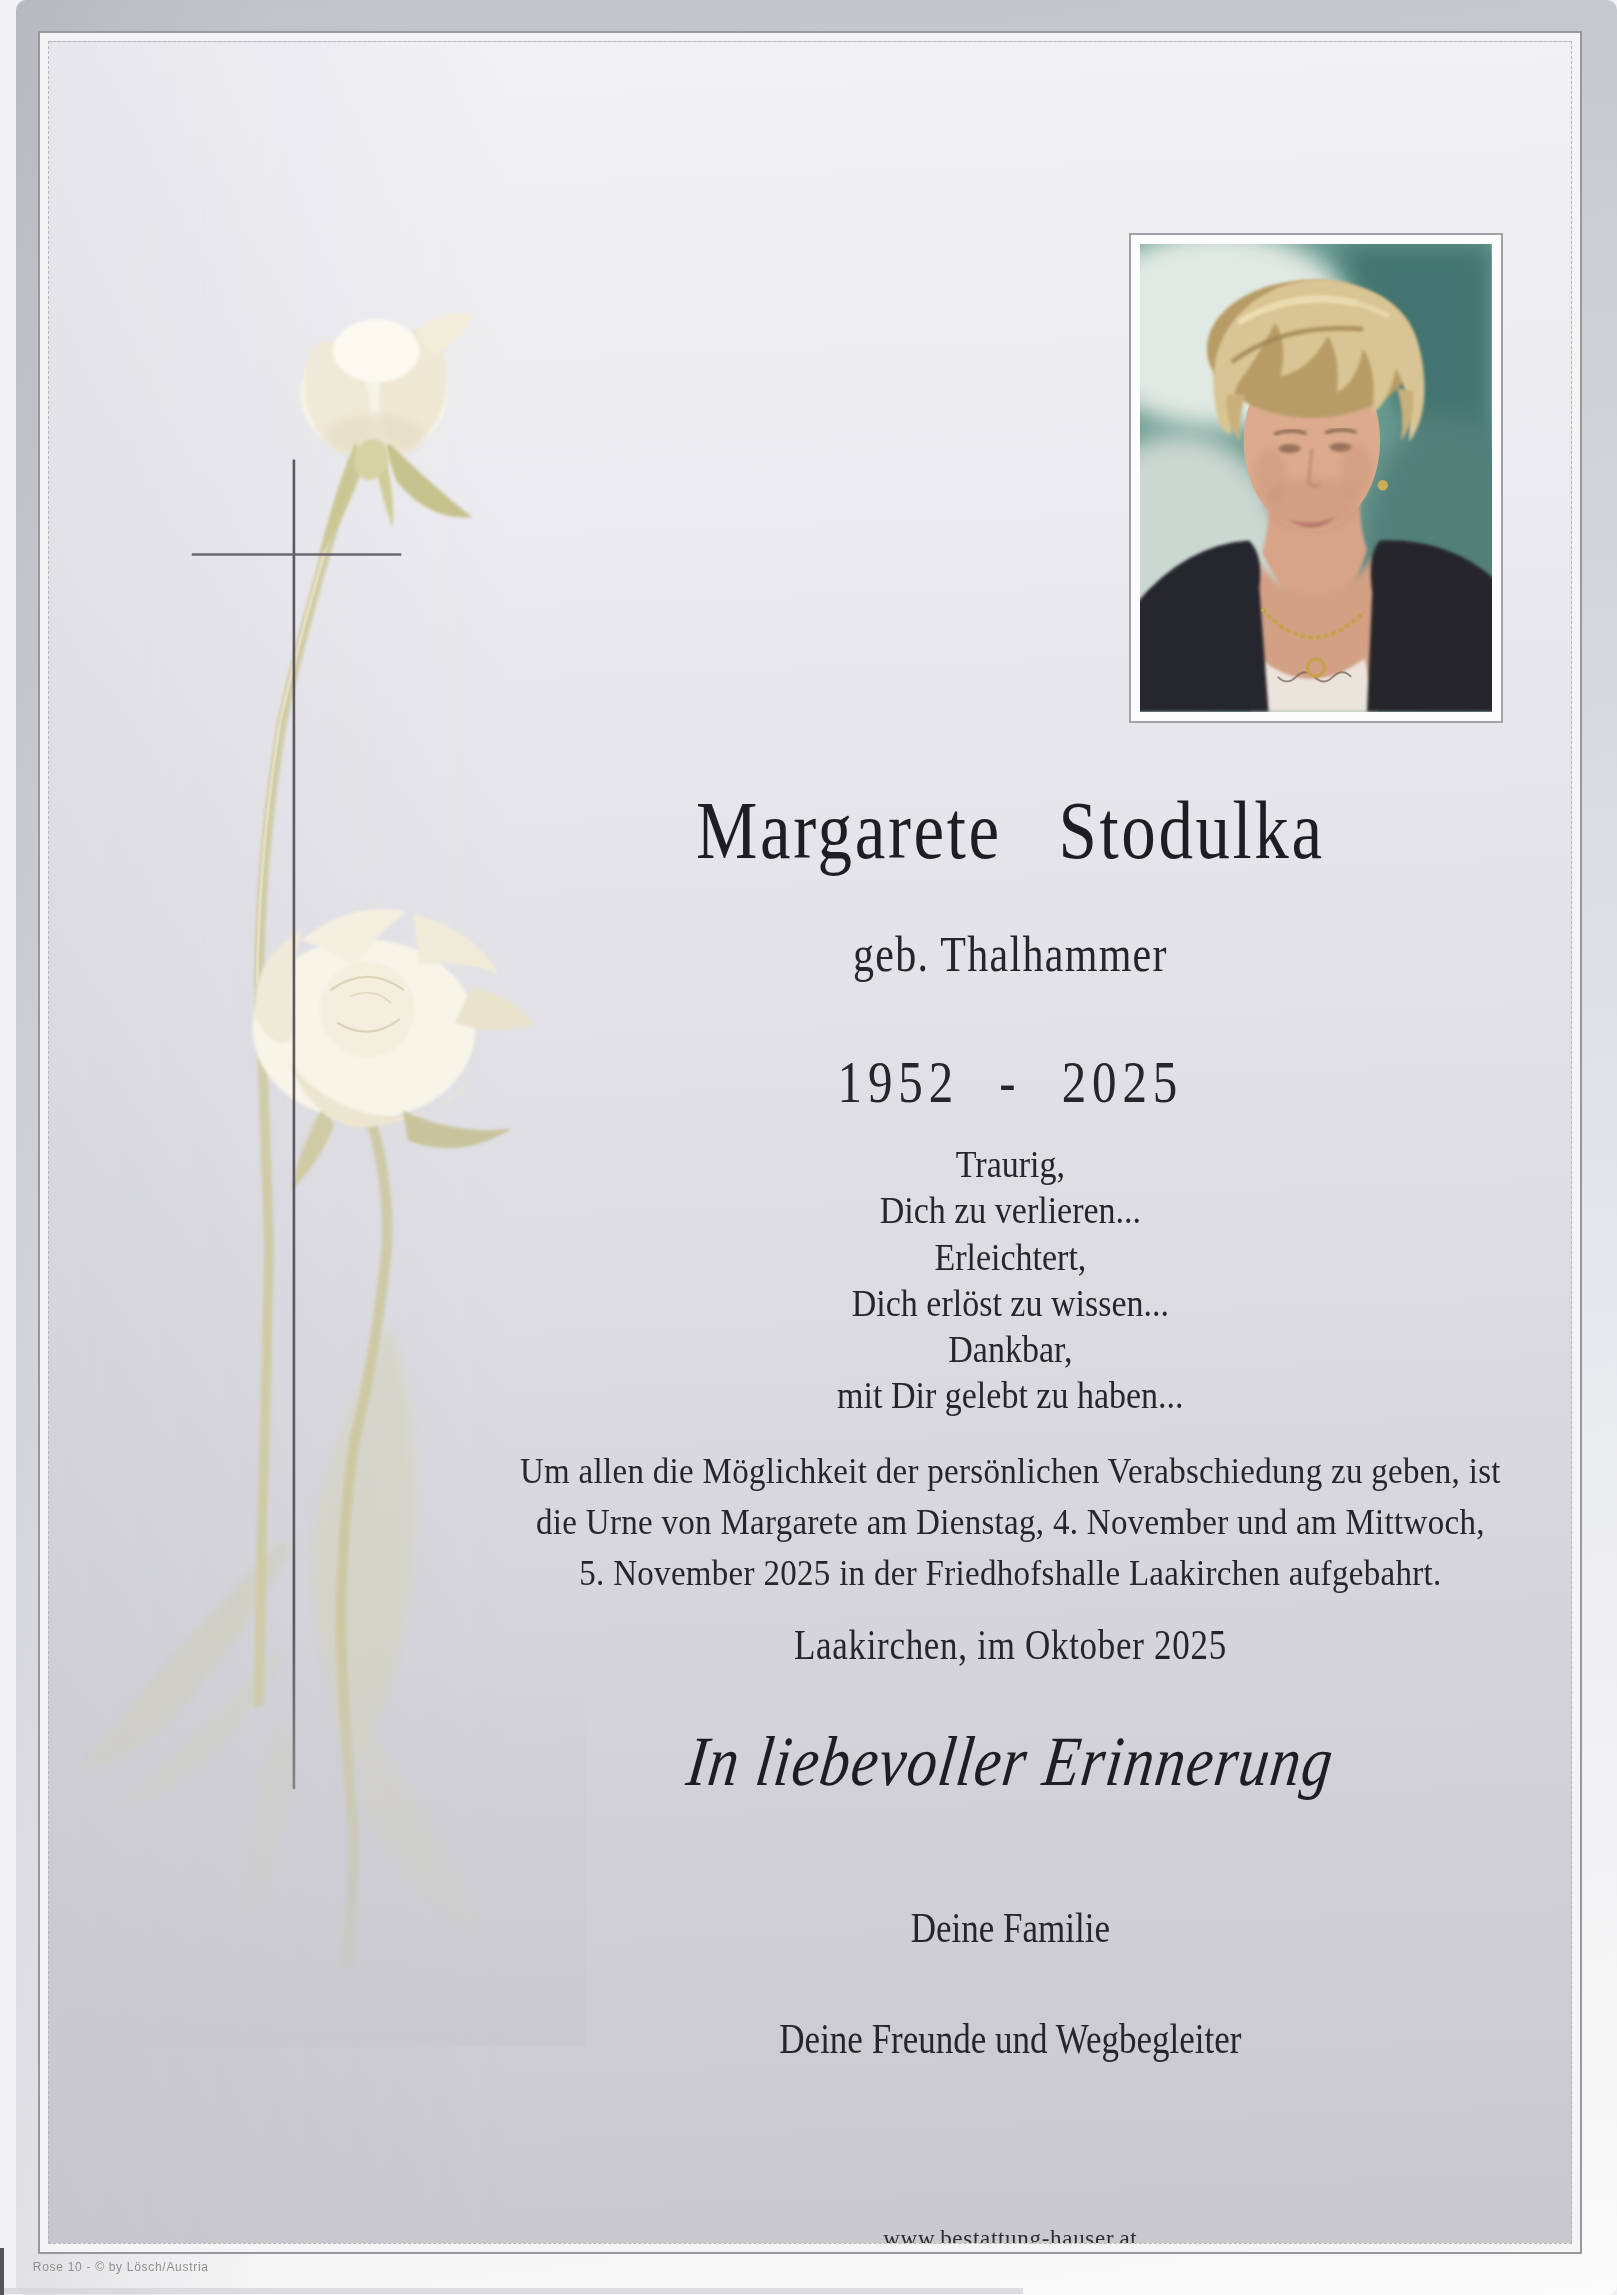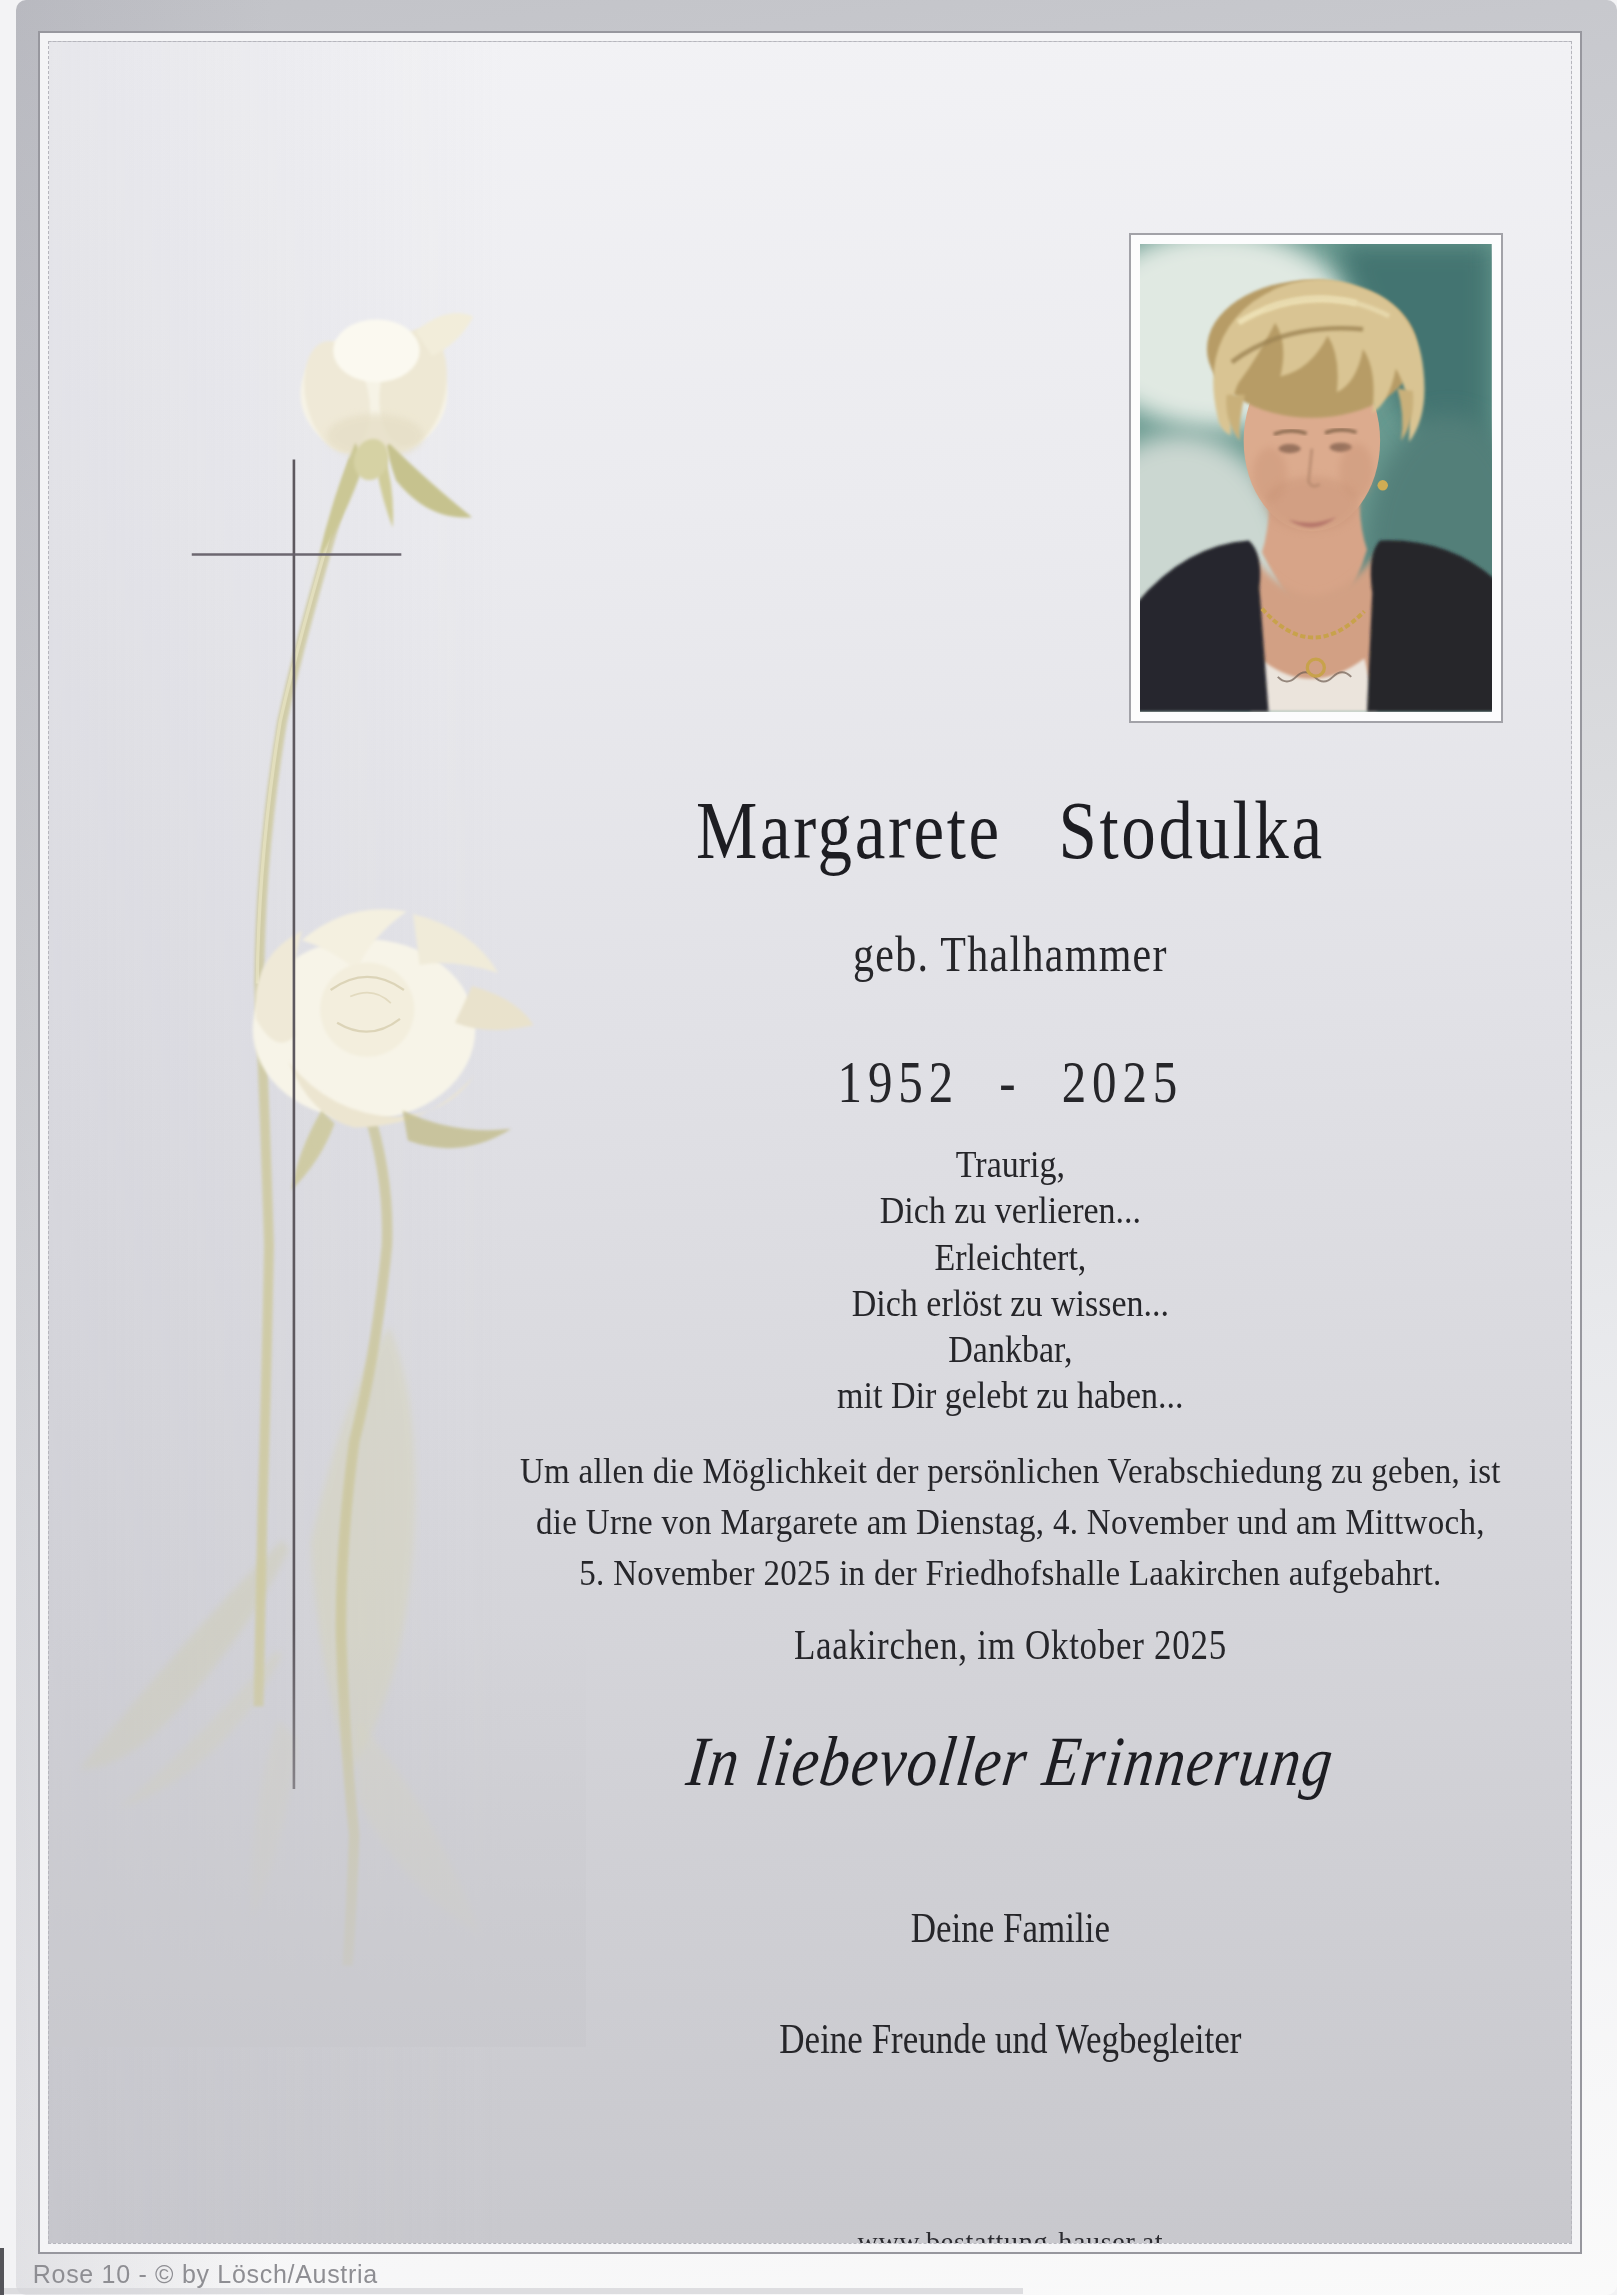--- a/index.html
+++ b/index.html
@@ -33,24 +33,24 @@
   #life-years{top:1012px;font-size:49px;letter-spacing:5.9px;word-spacing:22px;}
   #poem{position:absolute;left:0;top:1100px;width:100%;font-size:34px;line-height:42px;
         text-align:center;transform:scaleY(1.1);transform-origin:center top;}
   #announcement{position:absolute;left:0;top:1404px;width:100%;font-size:33px;line-height:46px;
         text-align:center;transform:scaleY(1.1);transform-origin:center top;letter-spacing:0.3px;}
   #dateline{top:1584px;font-size:35px;letter-spacing:0.7px;}
   #closing-script{top:1685px;font-size:60px;font-style:italic;letter-spacing:1.3px;color:#1d1d22;
         transform:skewX(-7deg) scaleY(1.18);transform-origin:center center;}
   #mourner-family{top:1867px;font-size:35px;}
   #mourner-friends{top:1978px;font-size:35px;}
-  #funeral-home-website{top:2184px;font-size:28px;letter-spacing:0.7px;color:#2b2b30;}
+  #funeral-home-website{top:2184px;font-size:23px;letter-spacing:0.7px;color:#2b2b30;}
   
   #print-credit{position:absolute;left:16.4px;top:2260px;font-family:"Liberation Sans","DejaVu Sans",sans-serif;
-        font-size:25px;color:#8e8e93;letter-spacing:0.7px;}
+        font-size:12px;color:#8e8e93;letter-spacing:0.7px;}
   .scan-strip{position:absolute;left:0;top:2288px;width:1023px;height:5.9px;background:#d6d6da;opacity:.8;}
   .scan-edge{position:absolute;left:0;top:2248px;width:3.9px;height:47px;background:#55555a;}
 </style>
 </head>
 <body>
 
 <div id="page">
   <div id="card">
     <div id="frame-dark">
       <div id="frame-fine">

